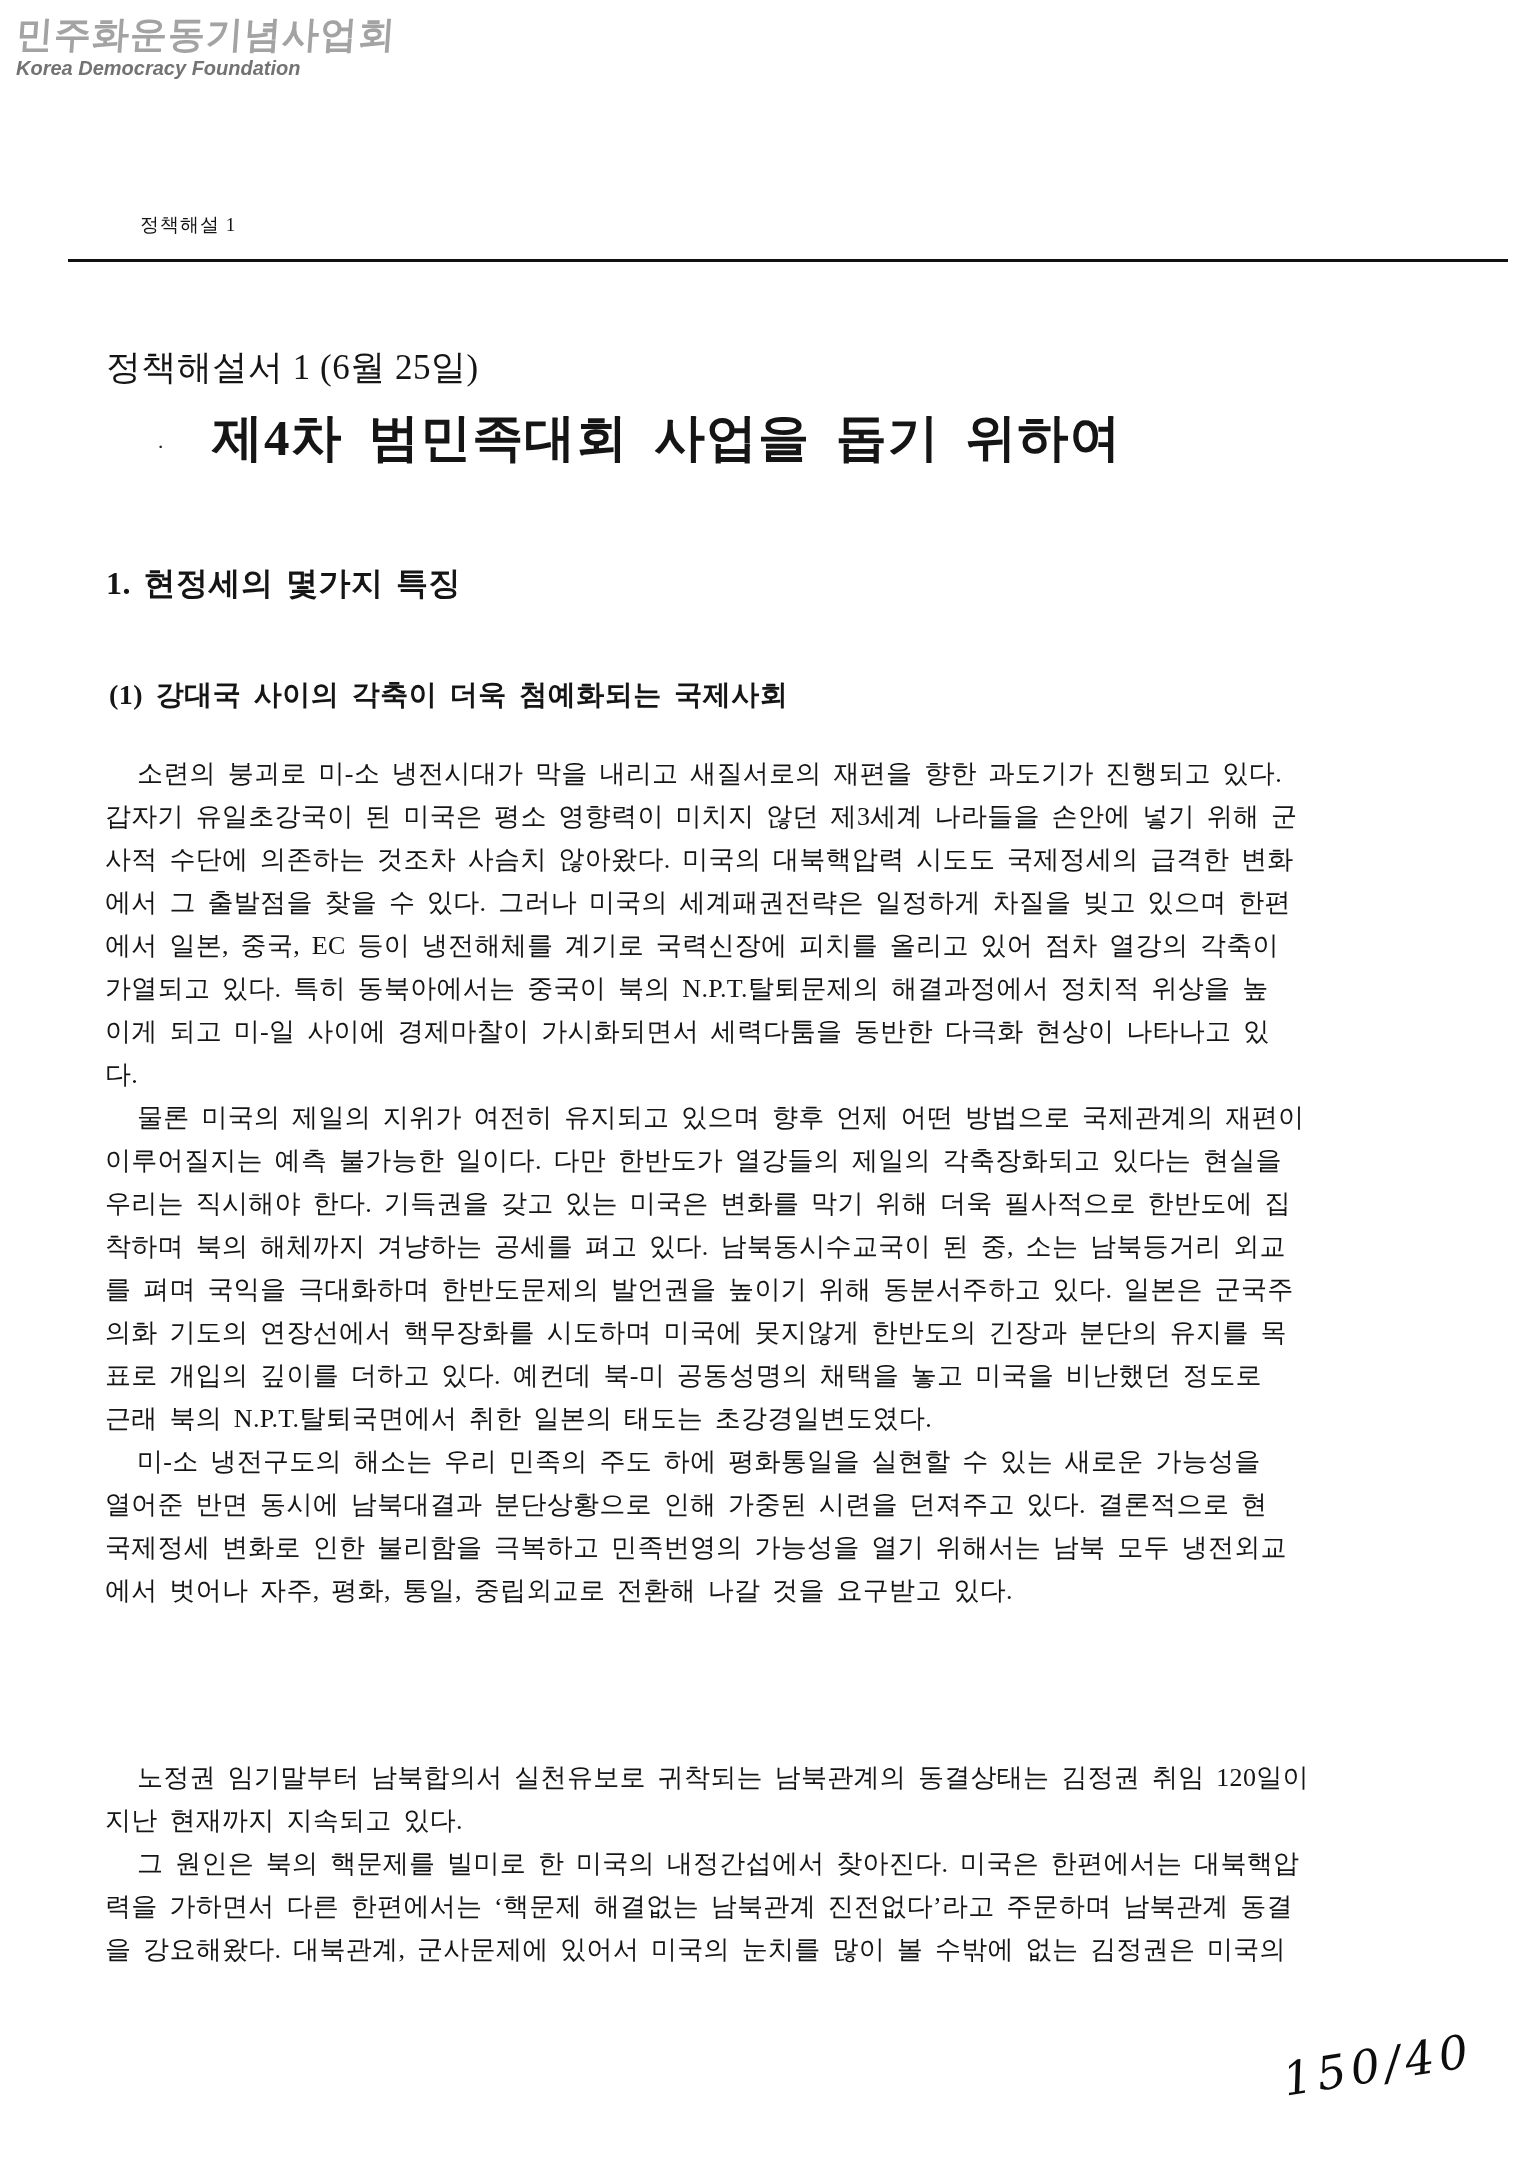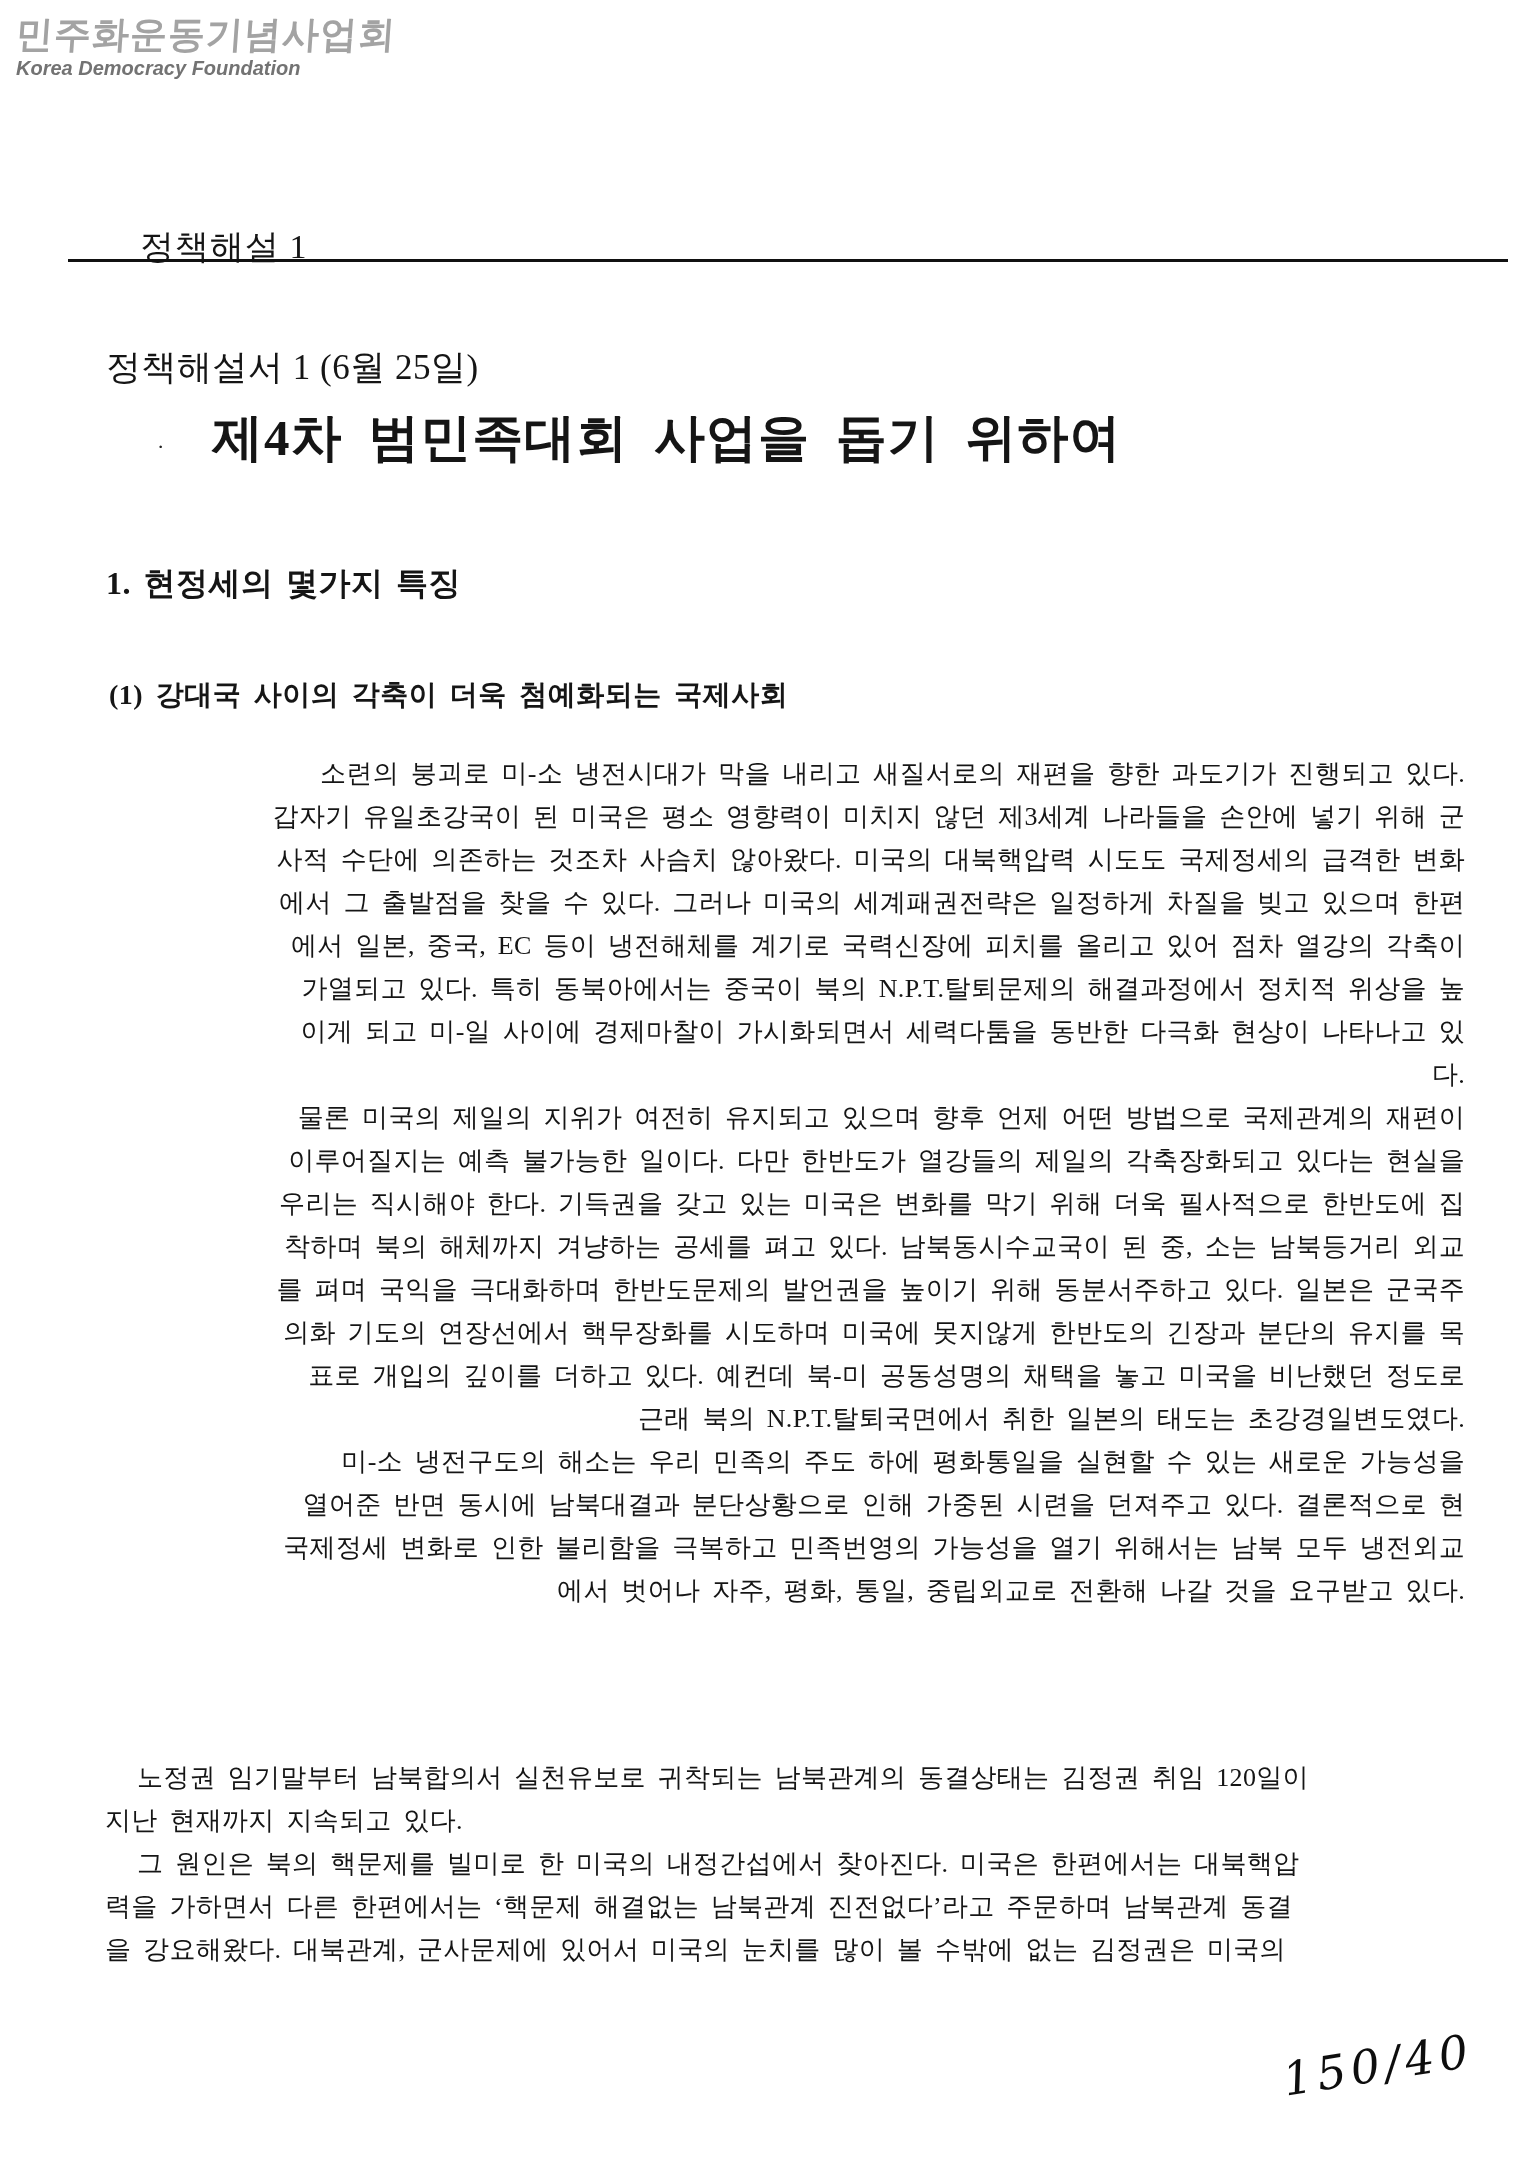--- a/index.html
+++ b/index.html
@@ -40,22 +40,22 @@
     font-weight: 700;
     font-style: italic;
     color: #737373;
     letter-spacing: 0px;
   }
 
   
   .running-header {
     position: absolute;
     left: 140px;
-    top: 224px;
-    font-size: 34px;
+    top: 212px;
+    font-size: 19px;
     letter-spacing: 1px;
   }
   .header-rule {
     position: absolute;
     left: 68px;
     top: 259px;
     width: 1440px;
     height: 3px;
     background: #111111;
   }
@@ -108,21 +108,21 @@
   }
   .sub1 { top: 676px; }
   .sub2 { top: 1668px; }
 
   
   .body {
     position: absolute;
     left: 105px;
     width: 1360px;
   }
-  .body1 { top: 752px; text-align: right; }
+  .body1 { top: 752px; }
   .body2 { top: 1756px; font-family: Liberation Serif, serif; }
   .body p {
     margin: 0;
     font-size: 26px;
     line-height: 43px;
     letter-spacing: 0.3px;
     word-spacing: 5px;
     white-space: pre-line;
     text-indent: 32px;
   }

